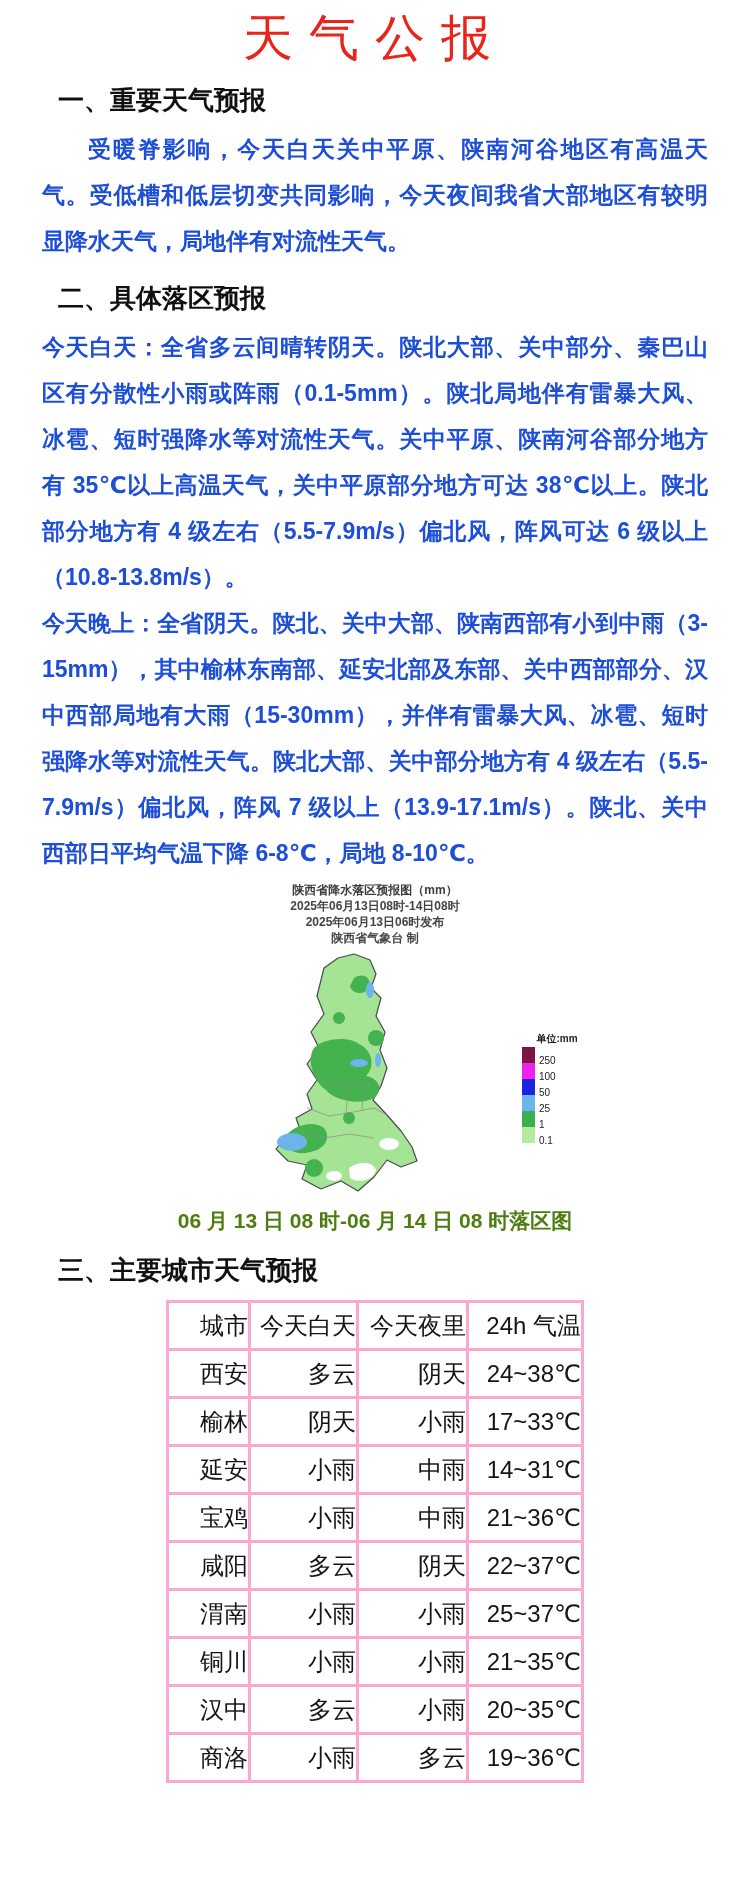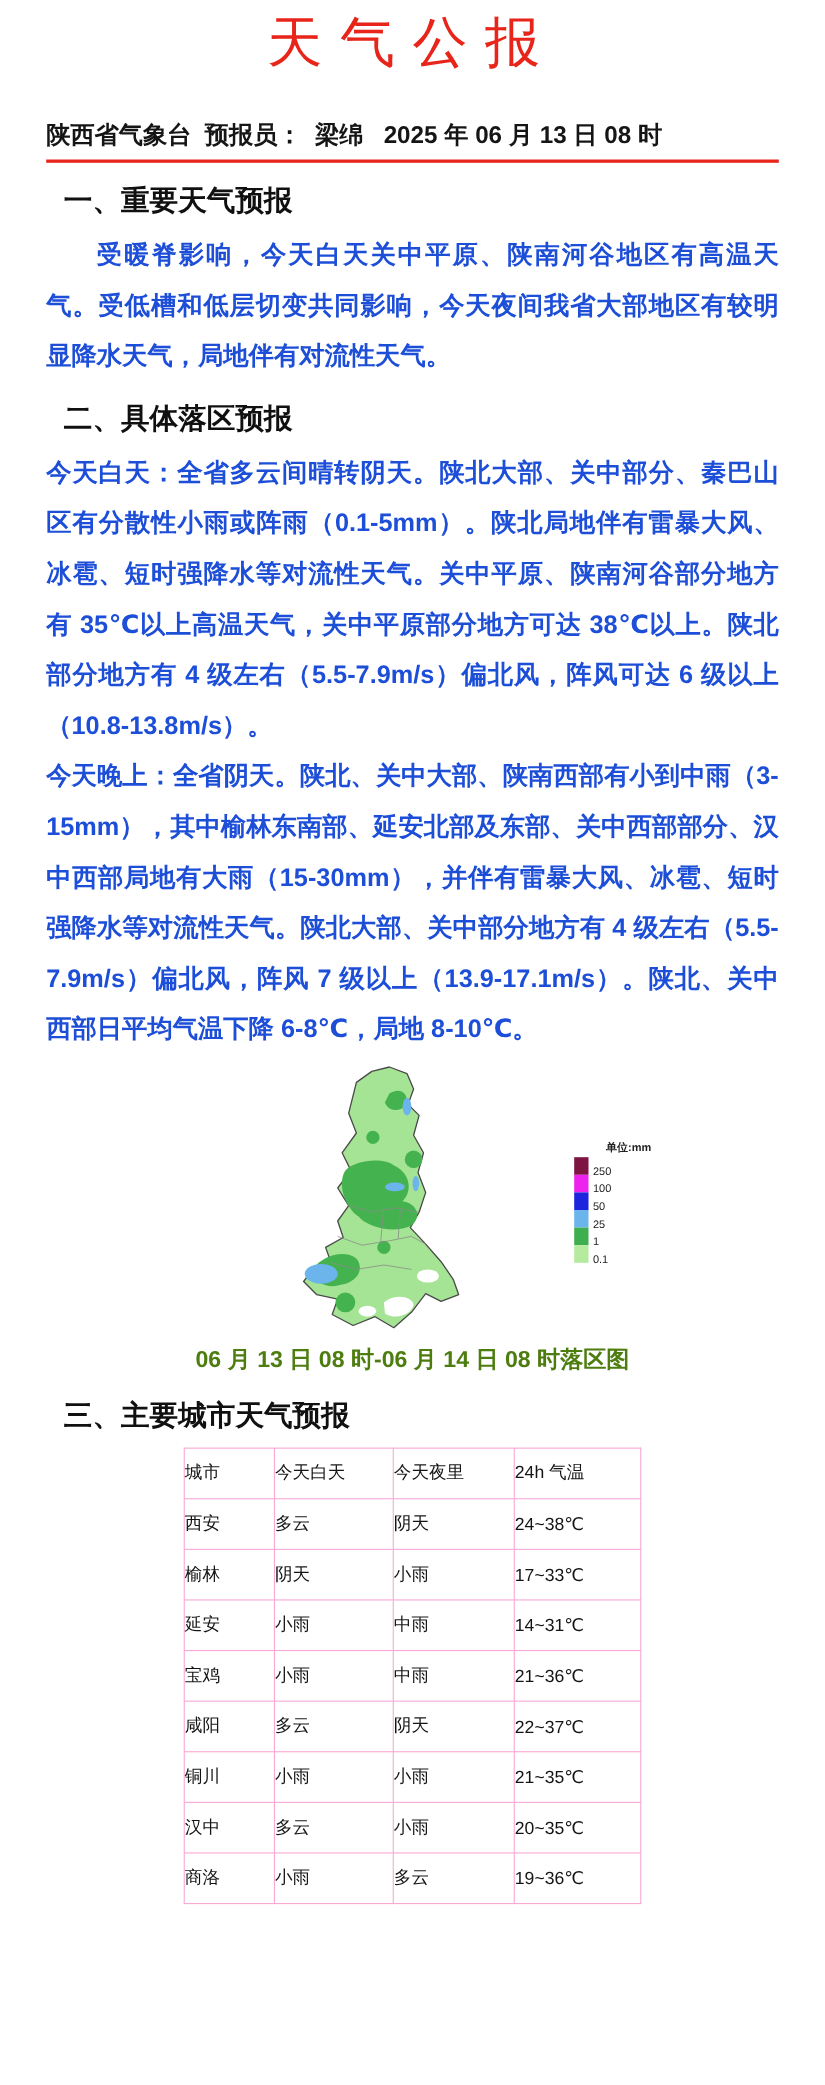--- a/index.html
+++ b/index.html
@@ -42,62 +42,67 @@
 
   
   .map-figure{margin-top:6px;text-align:center;}
   .map-titles{font-size:12px;line-height:16px;color:#444;font-weight:600;}
   .map-titles .t1{font-weight:700;color:#3c3c3c;}
   .map-canvas{
     position:relative;width:100%;height:250px;margin-top:2px;
   }
   .map-svg{position:absolute;left:212px;top:0;}
   .legend{
-    position:absolute;left:448px;top:74px;width:70px;text-align:right;padding-left:32px;
+    position:absolute;left:448px;top:85px;width:70px;text-align:center;padding-left:32px;
   }
   .legend-title{font-size:10px;line-height:12px;color:#222;font-weight:600;margin-bottom:2px;}
   .legend-item{display:flex;align-items:flex-end;height:16px;}
   .legend-swatch{width:13px;height:16px;flex:0 0 13px;}
   .legend-label{font-size:10px;line-height:10px;color:#222;margin-left:4px;transform:translateY(3px);}
   .map-caption{
     margin-top:8px;text-align:center;
     font-size:21px;line-height:30px;font-weight:700;color:#4d7c0f;
   }
 
   
   .city-table{
     border-collapse:collapse;margin:12px auto 0 auto;table-layout:fixed;
   }
   .city-table th,.city-table td{
-    border:1px solid #f9a8d4;height:45px;padding:0;
-    text-align:left;vertical-align:middle;
-    font-size:16px;font-weight:500;color:#141414;
+    border:3px solid #f9a8d4;height:45px;padding:0;
+    text-align:right;vertical-align:middle;
+    font-size:24px;font-weight:500;color:#141414;
   }
   .col-city{width:82px;}
   .col-day{width:108px;}
   .col-night{width:110px;}
   .col-temp{width:115px;}
 </style>
 </head>
 <body>
 
 <div class="page">
 
   <h1 class="doc-title">天气公报</h1>
 
-  <div class="issuer">陕西省气象台  预报员：  梁绵   2025 年 06 月 13 日 08 时</div>
 
   <h2 class="sec-heading">一、重要天气预报</h2>
   <p class="body-p indent">受暖脊影响，今天白天关中平原、陕南河谷地区有高温天气。受低槽和低层切变共同影响，今天夜间我省大部地区有较明显降水天气，局地伴有对流性天气。</p>
 
   <h2 class="sec-heading">二、具体落区预报</h2>
   <p class="body-p">今天白天：全省多云间晴转阴天。陕北大部、关中部分、秦巴山区有分散性小雨或阵雨（0.1-5mm）。陕北局地伴有雷暴大风、冰雹、短时强降水等对流性天气。关中平原、陕南河谷部分地方有 35℃以上高温天气，关中平原部分地方可达 38℃以上。陕北部分地方有 4 级左右（5.5-7.9m/s）偏北风，阵风可达 6 级以上（10.8-13.8m/s）。</p>
   <p class="body-p" style="margin-top:0;">今天晚上：全省阴天。陕北、关中大部、陕南西部有小到中雨（3-15mm），其中榆林东南部、延安北部及东部、关中西部部分、汉中西部局地有大雨（15-30mm），并伴有雷暴大风、冰雹、短时强降水等对流性天气。陕北大部、关中部分地方有 4 级左右（5.5-7.9m/s）偏北风，阵风 7 级以上（13.9-17.1m/s）。陕北、关中西部日平均气温下降 6-8℃，局地 8-10℃。</p>
 
   <div class="map-figure">
+    <div class="map-titles">
+      <div class="t1">陕西省降水落区预报图（mm）</div>
+      <div>2025年06月13日08时-14日08时</div>
+      <div>2025年06月13日06时发布</div>
+      <div>陕西省气象台 制</div>
+    </div>
 
     <div class="map-canvas">
       <svg class="map-svg" width="200" height="250" viewBox="0 0 200 250" aria-hidden="true">
 
         <path fill="#a5e494" stroke="#4a4a4a" stroke-width="1.2" stroke-linejoin="round" d="M70,20 L84,10 L100,6 L116,12 L122,26 L117,40 L127,50 L122,68 L131,84 L126,102 L133,120 L127,138 L119,152
              L133,167 L147,183 L158,199 L163,213 L147,219 L133,212 L120,229 L104,243 L87,233 L67,241 L48,231 L53,217
              L34,213 L22,201 L31,189 L47,184 L42,170 L58,161 L53,146 L63,132 L53,116 L65,100 L57,84 L70,66 L63,48 Z"></path>
 
         <g fill="#44b34f">
           <path d="M60,100 C70,90 95,88 105,96 C118,102 122,118 112,128 C125,130 130,142 120,150 C105,158 80,152 72,142 C60,134 52,112 60,100 Z"></path>
@@ -204,20 +209,26 @@
         <td>中雨</td>
         <td>21~36℃</td>
       </tr>
       <tr>
         <td>咸阳</td>
         <td>多云</td>
         <td>阴天</td>
         <td>22~37℃</td>
       </tr>
       <tr>
+        <td>渭南</td>
+        <td>小雨</td>
+        <td>小雨</td>
+        <td>25~37℃</td>
+      </tr>
+      <tr>
         <td>铜川</td>
         <td>小雨</td>
         <td>小雨</td>
         <td>21~35℃</td>
       </tr>
       <tr>
         <td>汉中</td>
         <td>多云</td>
         <td>小雨</td>
         <td>20~35℃</td>

